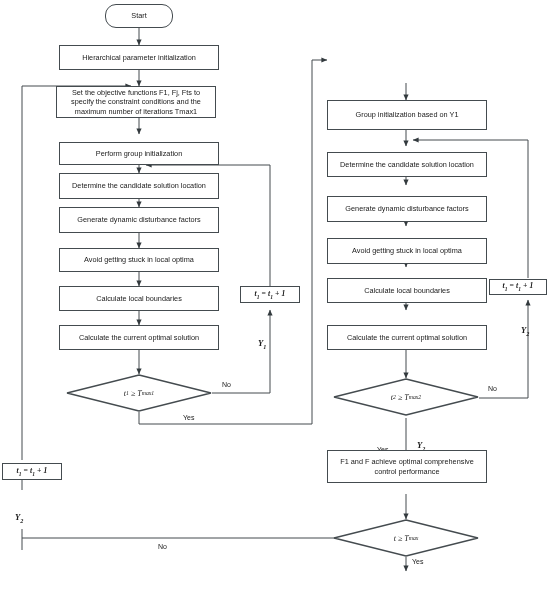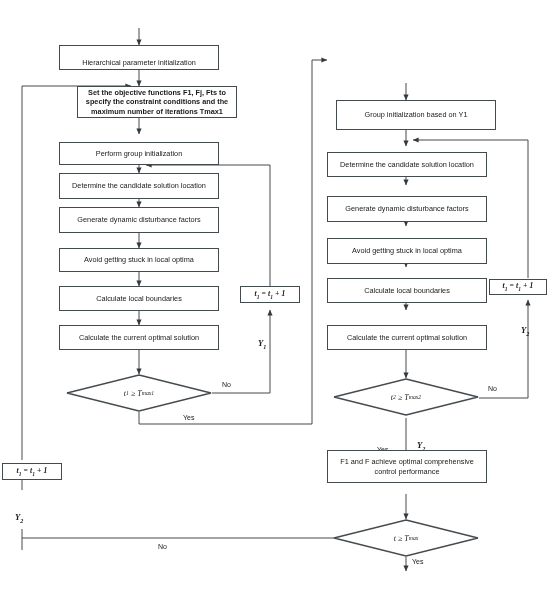--- a/index.html
+++ b/index.html
@@ -139,26 +139,29 @@
       <path d="M406,418 L406,461" marker-end="url(#arr)"></path>
 
       <path d="M406,494 L406,519" marker-end="url(#arr)"></path>
 
       <path d="M406,557 L406,571" marker-end="url(#arr)"></path>
 
       <path d="M352,538 L22,538"></path>
     </g>
   </svg>
 
-
-  <div class="node" style="left:59px; top:45px; width:160px; height:25px;align-items:flex-end;">
+  <div class="node terminal" style="left:105px; top:4px; width:68px; height:24px;">
+    <span class="txt">Start</span>
+  </div>
+
+  <div class="node" style="left:59px; top:45px; width:160px; height:25px;">
     <span class="txt">Hierarchical parameter initialization</span>
   </div>
 
-  <div class="node" style="left:77px; top:86px; width:160px; height:32px;font-weight:bold;">
+  <div class="node" style="left:56px; top:86px; width:160px; height:32px;">
     <span class="txt">Set the objective functions F1, Fj, Fts to specify the constraint conditions and the maximum number of iterations Tmax1</span>
   </div>
 
   <div class="node" style="left:59px; top:134px; width:160px; height:23px;margin-top:8px;">
     <span class="txt">Perform group initialization</span>
   </div>
 
   <div class="node" style="left:59px; top:173px; width:160px; height:26px;">
     <span class="txt">Determine the candidate solution location</span>
   </div>
@@ -193,21 +196,21 @@
 
   <div class="node small mathbox" style="left:240px; top:286px; width:60px; height:17px;">
     <span class="txt"><span>t</span><sub>1</sub> = <span>t</span><sub>1</sub> + 1</span>
   </div>
 
   <div class="var-label" style="left:258px; top:338px;">
     <span>Y</span><sub>1</sub>
   </div>
 
 
-  <div class="node" style="left:327px; top:100px; width:160px; height:30px;margin-left:9px;">
+  <div class="node" style="left:327px; top:100px; width:160px; height:30px;">
     <span class="txt">Group initialization based on Y1</span>
   </div>
 
   <div class="node" style="left:327px; top:152px; width:160px; height:25px;">
     <span class="txt">Determine the candidate solution location</span>
   </div>
 
   <div class="node" style="left:327px; top:196px; width:160px; height:26px;">
     <span class="txt">Generate dynamic disturbance factors</span>
   </div>

